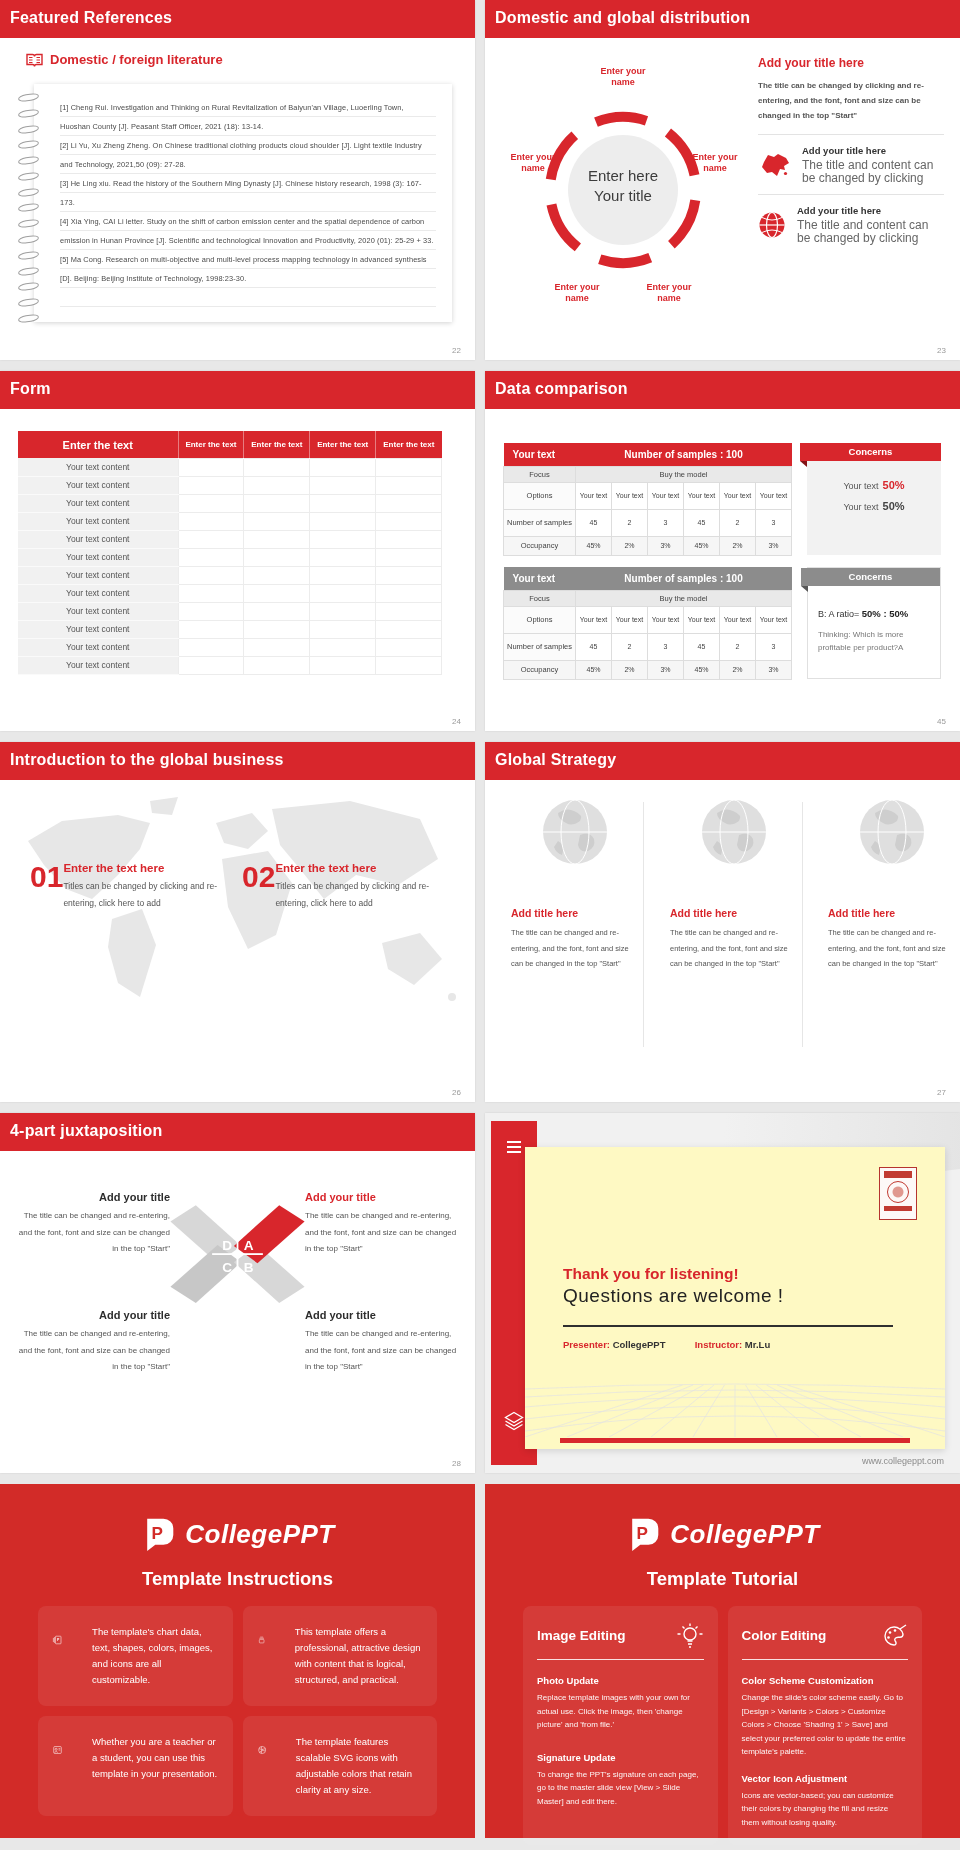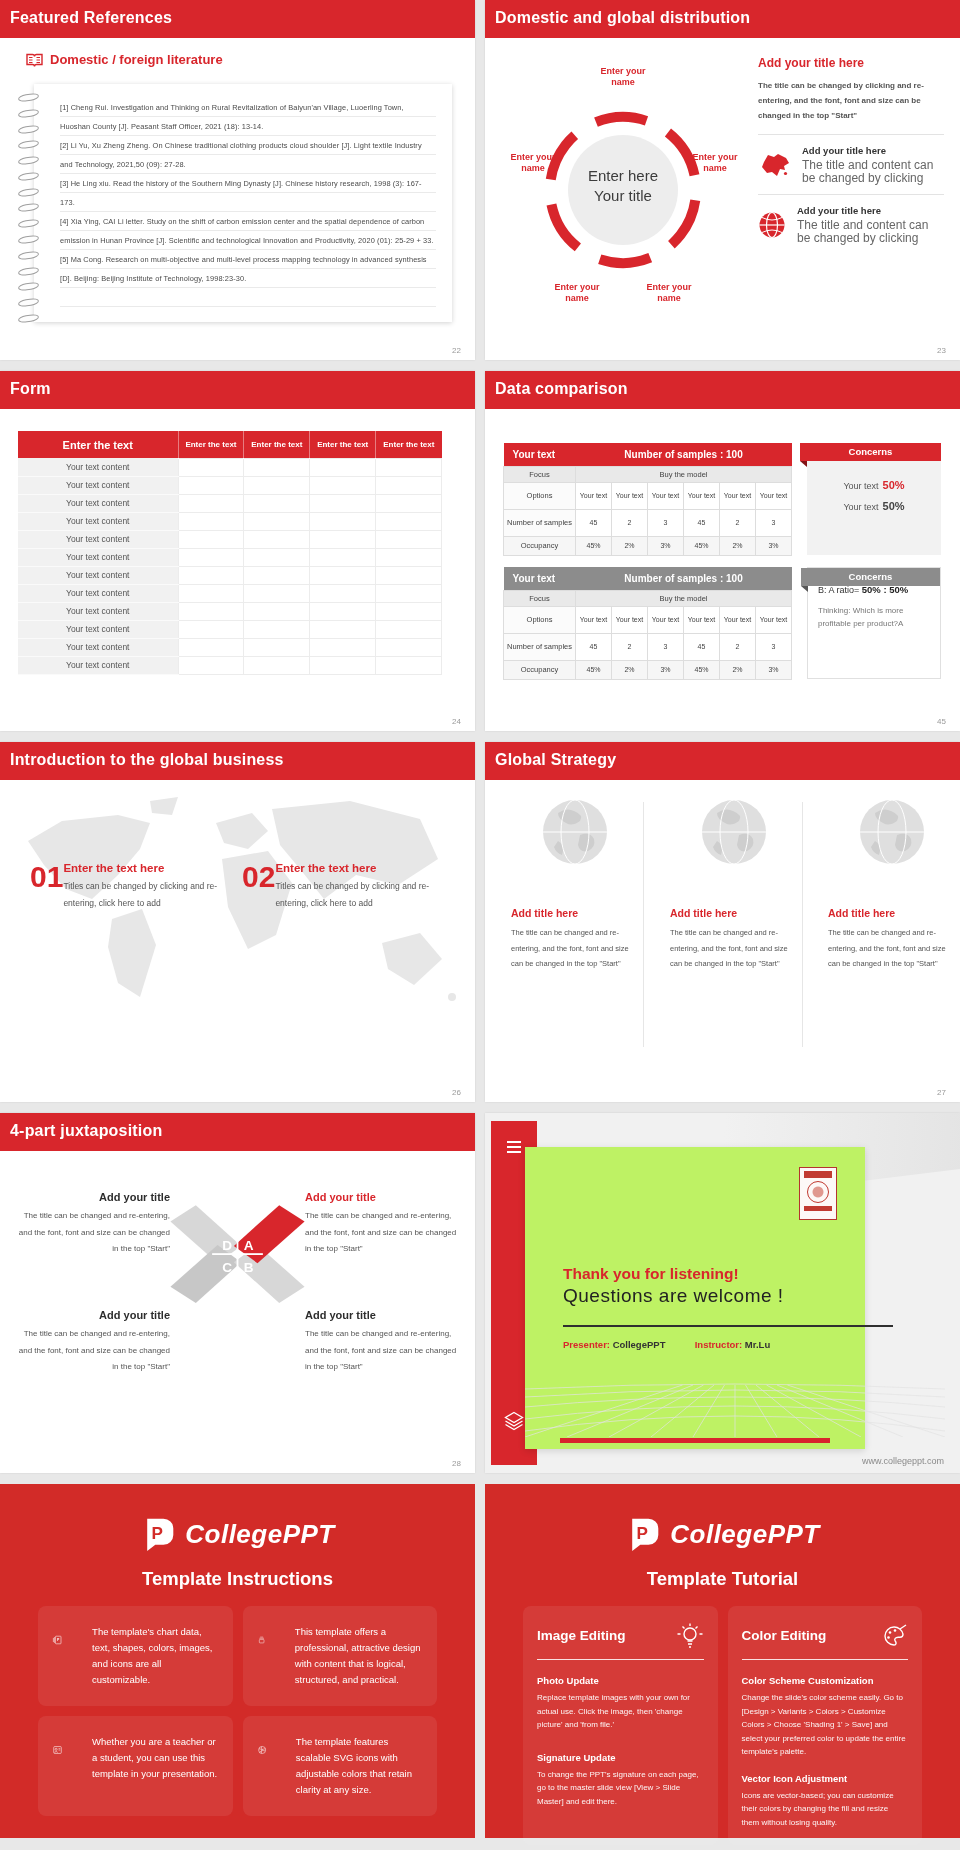--- a/index.html
+++ b/index.html
@@ -82,21 +82,21 @@
   .jx-block .h{ font-size:11px; font-weight:bold; color:#2d2d2d; margin-bottom:5px; }
   .jx-block.redh .h{ color:var(--red); }
   .jx-block .b{ font-size:8px; color:#555; line-height:16.5px; }
   .jx-block.ra{ text-align:right; }
 
   
   .ty{ background:#f1f1f1; }
   .ty .deco{ position:absolute; top:-36px; right:-60px; width:420px; height:110px; background:linear-gradient(100deg, rgba(255,255,255,0) 30%, rgba(214,214,214,.6)); transform:rotate(-7deg); }
   .ty-sidebar{ position:absolute; left:6px; top:8px; width:46px; height:344px; background:var(--red); }
   .hamb span{ display:block; width:14px; height:2px; background:#fff; margin:3px 0; }
-  .ty-card{ position:absolute; left:40px; top:34px; width:340px; height:302px; background:#bef264; box-shadow:0 2px 7px rgba(0,0,0,.13); }
+  .ty-card{ position:absolute; left:40px; top:34px; width:420px; height:302px; background:#fef9c3; box-shadow:0 2px 7px rgba(0,0,0,.13); }
   .seal{ position:absolute; right:28px; top:20px; width:38px; height:53px; border:1.5px solid #b5342f; background:#fdf8f7; padding:3px 4px; }
   .seal .st{ height:7px; background:#c13a31; }
   .seal .sc{ width:22px; height:22px; border:1.5px solid #c13a31; border-radius:50%; margin:3px auto; background:radial-gradient(circle, #e0988f 0 35%, transparent 42%); }
   .seal .sb{ height:5px; background:#c13a31; }
   .ty-line1{ position:absolute; left:38px; top:118px; color:var(--red); font-weight:bold; font-size:15.5px; }
   .ty-line2{ position:absolute; left:38px; top:138px; color:#222; font-weight:normal; font-size:19px; letter-spacing:.5px; }
   .ty-rule{ position:absolute; left:38px; top:178px; width:330px; height:1.5px; background:#2f2f2f; }
   .ty-pres{ position:absolute; left:38px; top:192px; font-size:9.5px; font-weight:bold; color:#333; }
   .ty-pres .rl{ color:var(--red); }
   .ty-strip{ position:absolute; left:35px; right:35px; bottom:6px; height:5px; background:var(--red); }
@@ -421,21 +421,21 @@
         <span class="v redv">50%</span>
       </div>
       <div style="margin-top:9px" class="cc-row">
         <span>Your text</span>
         <span class="v darkv">50%</span>
       </div>
     </div>
 
     <div class="cbox gray" style="top:196px">
       <div class="ribbon">Concerns</div>
-      <div style="margin:16px 10px 0;font-size:9px;color:#333">
+      <div style="margin:40px 10px 0;font-size:9px;color:#333">
         <span>B: A ratio=</span>
         <b style="font-size:9.5px;color:#222">50% : 50%</b>
       </div>
       <div style="margin:9px 10px 0;font-size:8px;color:#777;line-height:13px">Thinking: Which is more profitable per product?A</div>
     </div>
     <div class="pagenum">45</div>
   </section>
 
   <section class="slide" style="left:0;top:742px">
     <header class="band">

